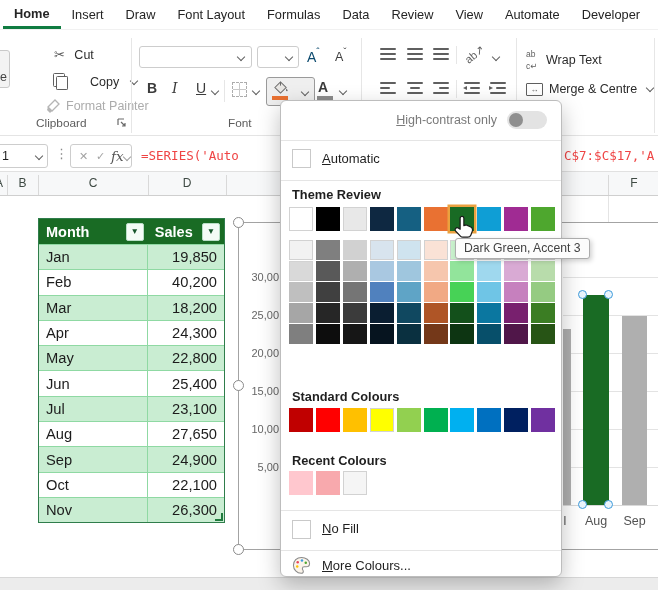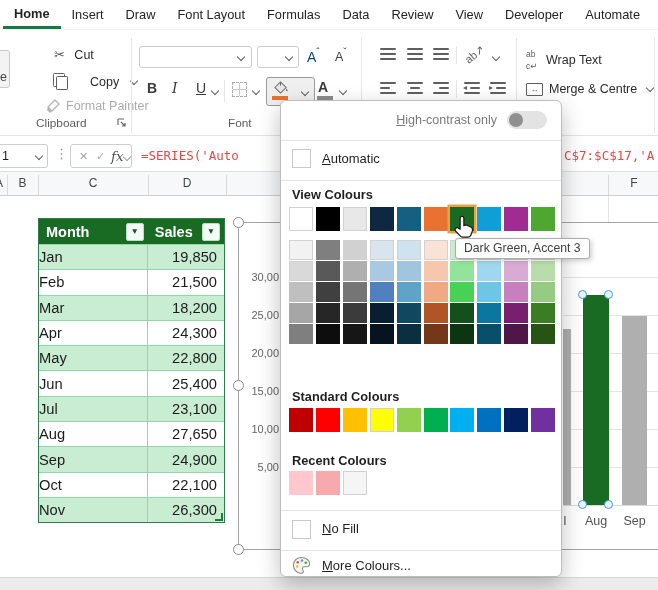--- a/index.html
+++ b/index.html
@@ -44,21 +44,21 @@
   .xtable{position:absolute;left:38px;top:22px;width:187px;border:1px solid #2F7D4B;box-sizing:border-box;z-index:8}
   .thead{display:flex;height:25px;background:#196B24}
   .th{color:#fff;font-weight:700;font-size:14.5px;display:flex;align-items:center;box-sizing:border-box;padding-left:7px}
   .filterbox{width:16px;height:16px;background:#F4FBF6;border:1px solid #B9DEC6;border-radius:2px;
              margin-left:auto;margin-right:4px;display:flex;align-items:center;justify-content:center;
              font-size:8.5px;color:#17552B;line-height:1}
   .trow{display:flex;height:25.3px;background:#fff}
   .trow.band{background:#C9EDD2}
   .td{font-size:14.7px;color:#1c1c1c;display:flex;align-items:center;box-sizing:border-box;
       border-top:1px solid #8FD9A3}
-  .td.m{width:110px;padding-left:0;border-right:1px solid #8FD9A3}
+  .td.m{width:110px;padding-left:7px;border-right:1px solid #8FD9A3}
   .td.s{width:77px;justify-content:flex-end;padding-right:7px}
   .resize-h{position:absolute;right:1px;bottom:1px;width:6px;height:6px;
             border-right:2px solid #1F7A3D;border-bottom:2px solid #1F7A3D;z-index:9}
   
   .frameline{position:absolute;background:#A3A3A3;z-index:10}
   .framecirc{position:absolute;width:9px;height:9px;border:1.3px solid #8a8a8a;border-radius:50%;
              background:#fff;z-index:11}
   .gridline{position:absolute;left:563px;width:95px;height:1px;background:#E3E3E3;z-index:6}
   .tick{position:absolute;width:36px;text-align:right;font-size:11px;color:#666;z-index:6}
   .cbar{position:absolute;z-index:7}
@@ -92,22 +92,22 @@
 
 <div class="tabs" id="tabs">
     <div class="tab active">Home</div>
     <div class="tab">Insert</div>
     <div class="tab">Draw</div>
     <div class="tab">Font Layout</div>
     <div class="tab">Formulas</div>
     <div class="tab">Data</div>
     <div class="tab">Review</div>
     <div class="tab">View</div>
+    <div class="tab">Automate</div>
     <div class="tab">Developer</div>
-    <div class="tab">Automate</div>
   </div>
 
 <div class="ribbon">
 
   <div class="abs" style="left:-16px;top:20px;width:24px;height:36px;border:1px solid #C9C9C9;border-radius:3px;background:#F3F3F3"></div>
   <span class="abs btn-label" style="left:0;top:40px;color:#444">e</span>
 
   <div class="abs" style="left:54px;top:15px">
     <span class="ico-gray" style="font-size:13px">✂</span>
     <span class="btn-label" style="margin-left:5px">Cut</span>
@@ -278,21 +278,21 @@
         <span class="filterbox">▼</span>
       </div>
     </div>
     <div id="tbody">
         <div class="trow band">
           <div class="td m">Jan</div>
           <div class="td s">19,850</div>
         </div>
         <div class="trow">
           <div class="td m">Feb</div>
-          <div class="td s">21,500</div>
+          <div class="td s">40,200</div>
         </div>
         <div class="trow band">
           <div class="td m">Mar</div>
           <div class="td s">18,200</div>
         </div>
         <div class="trow">
           <div class="td m">Apr</div>
           <div class="td s">24,300</div>
         </div>
         <div class="trow band">
@@ -376,21 +376,21 @@
     <span class="knob"></span>
   </div>
   <div class="dd-div" style="top:39px"></div>
 
   <div>
     <span class="chipbox" style="left:11px;top:48px"></span>
     <span class="dd-label mnemonic abs" style="left:41px;top:50px">Automatic</span>
   </div>
   <div class="dd-div" style="top:79px"></div>
 
-  <span class="dd-title" style="top:86px">View Colours</span>
+  <span class="dd-title" style="top:86px">Theme Review</span>
   <div id="theme-row" class="abs" style="left:0;top:106px;width:282px;height:24px">
       <div class="swatch" style="left: 8px; top: 0px; width: 24px; height: 24px; background: rgb(255, 255, 255); border: 1px solid rgb(210, 210, 210);"></div>
       <div class="swatch" style="left: 34.9px; top: 0px; width: 24px; height: 24px; background: rgb(0, 0, 0);"></div>
       <div class="swatch" style="left: 61.8px; top: 0px; width: 24px; height: 24px; background: rgb(232, 232, 232); border: 1px solid rgb(210, 210, 210);"></div>
       <div class="swatch" style="left: 88.7px; top: 0px; width: 24px; height: 24px; background: rgb(14, 40, 65);"></div>
       <div class="swatch" style="left: 115.6px; top: 0px; width: 24px; height: 24px; background: rgb(21, 96, 130);"></div>
       <div class="swatch" style="left: 142.5px; top: 0px; width: 24px; height: 24px; background: rgb(233, 113, 50);"></div>
       <div class="swatch hl" style="left: 169.4px; top: 0px; width: 24px; height: 24px; background: rgb(25, 107, 36);"></div>
       <div class="swatch" style="left: 196.3px; top: 0px; width: 24px; height: 24px; background: rgb(15, 158, 213);"></div>
       <div class="swatch" style="left: 223.2px; top: 0px; width: 24px; height: 24px; background: rgb(160, 43, 147);"></div>

